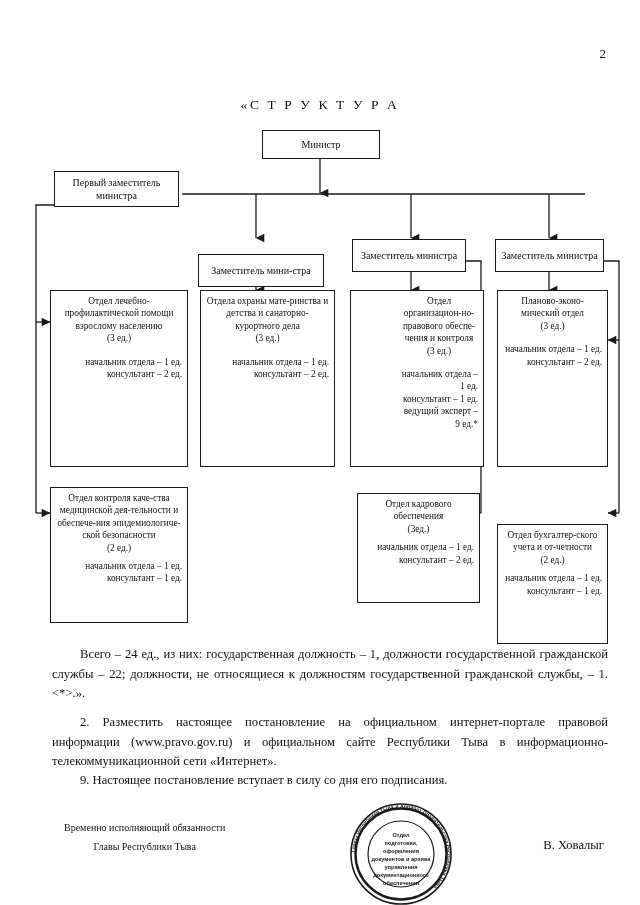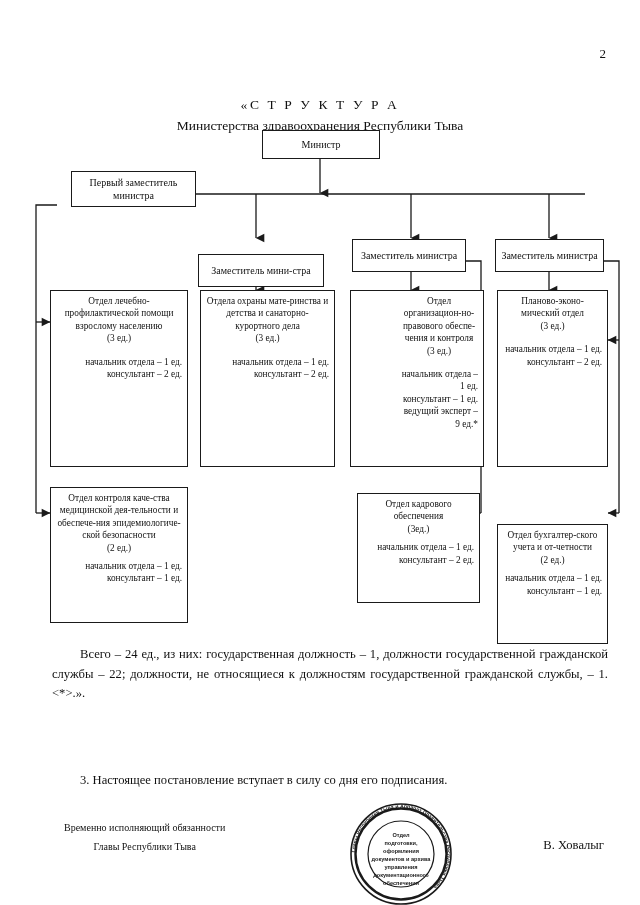--- a/index.html
+++ b/index.html
@@ -134,21 +134,20 @@
 </style>
 </head>
 <body>
 
 <div class="page">
 
   <div class="page-number">2</div>
 
   <div class="doc-title">
     <div class="title-line1">«С Т Р У К Т У Р А</div>
-    <div class="title-line2">Министерства здравоохранения Республики Тыва</div>
   </div>
 
   <div class="chart">
 
     <svg width="640" height="640">
       <defs>
         <marker id="ad" markerWidth="9" markerHeight="9" refX="4.5" refY="7.4" orient="auto">
           <path d="M1.2,1 L4.5,7.6 L7.8,1 Z" fill="#1a1a1a"></path>
         </marker>
         <marker id="ar" markerWidth="9" markerHeight="9" refX="7.4" refY="4.5" orient="auto">
@@ -179,21 +178,21 @@
         <path d="M604,261 L619,261 L619,513"></path>
         <path d="M619,340 L608,340" marker-end="url(#ar)"></path>
         <path d="M619,513 L608,513" marker-end="url(#ar)"></path>
       </g>
     </svg>
 
     <div class="node plain" style="left:262px; top:130px; width:118px; height:29px;">
       <span>Министр</span>
     </div>
 
-    <div class="node plain" style="left:71px; top:171px; width:125px; height:36px;">
+    <div class="node plain" style="left:54px; top:171px; width:125px; height:36px;">
       <span>Первый заместитель министра</span>
     </div>
 
     <div class="node plain" style="left:198px; top:254px; width:126px; height:33px;">
       <span>Заместитель мини-стра</span>
     </div>
     <div class="node plain" style="left:352px; top:239px; width:114px; height:33px;">
       <span>Заместитель министра</span>
     </div>
     <div class="node plain" style="left:495px; top:239px; width:109px; height:33px;">
@@ -281,21 +280,22 @@
       <div class="gap-sm"></div>
       <div class="staff">
         <div>начальник отдела – 1 ед.</div>
         <div>консультант – 1 ед.</div>
       </div>
     </div>
 
   </div>
 
   <div class="body-text p-summary indent">Всего – 24 ед., из них: государственная должность – 1, должности государственной гражданской службы – 22; должности, не относящиеся к должностям государственной гражданской службы, – 1. &lt;*&gt;.».</div>
-  <div class="body-text p-three indent">3. Настоящее постановление вступает в силу со дня его подписания.</div>
+  <div class="body-text p-two indent">2. Разместить настоящее постановление на официальном интернет-портале правовой информации (www.pravo.gov.ru) и официальном сайте Республики Тыва в информационно-телекоммуникационной сети «Интернет».</div>
+  <div class="body-text p-three indent">9. Настоящее постановление вступает в силу со дня его подписания.</div>
 
   <div class="sign-title">
     <div>Временно исполняющий обязанности</div>
     <div>Главы Республики Тыва</div>
   </div>
   <div class="sign-name">В. Ховалыг</div>
 
   <div class="stamp">
     <svg viewBox="0 0 116 112" width="116" height="112">
       <defs>

